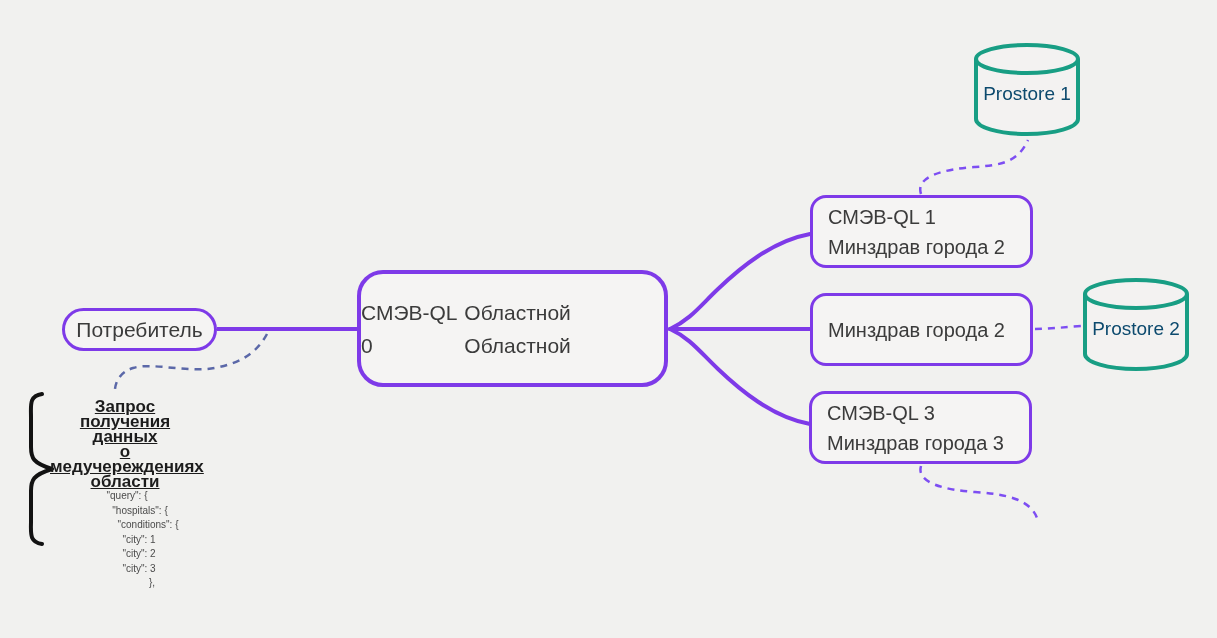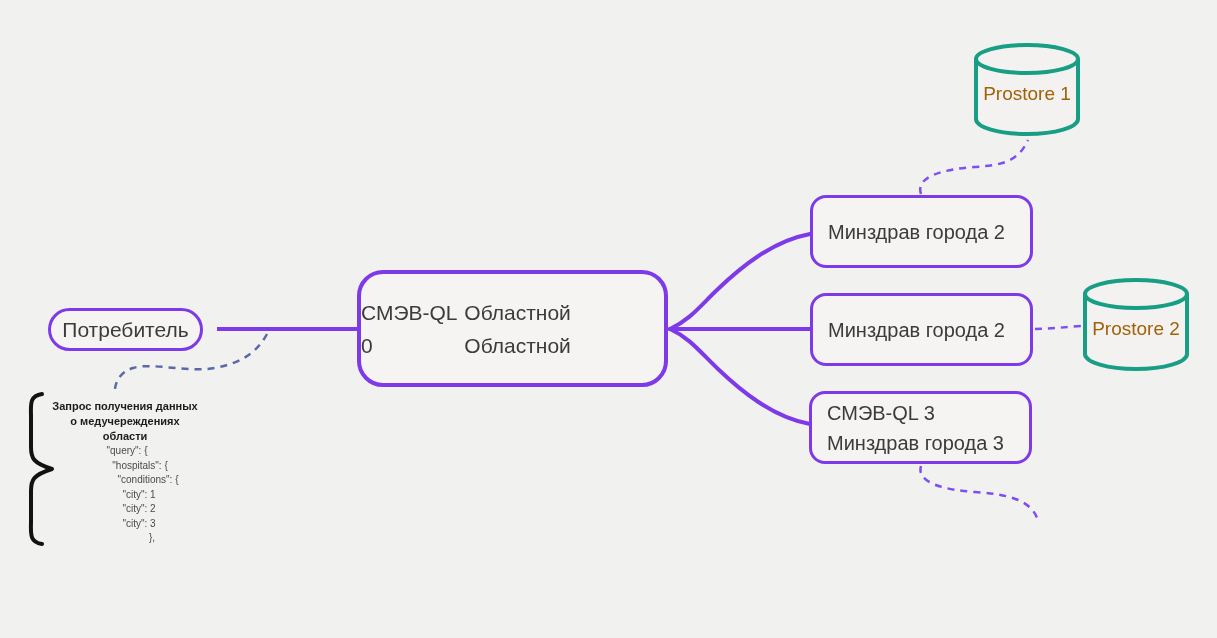--- a/index.html
+++ b/index.html
@@ -11,21 +11,21 @@
   }
   .canvas { position: relative; width: 1217px; height: 638px; }
   svg.layer { position: absolute; left: 0; top: 0; width: 1217px; height: 638px; }
 
   .node {
     position: absolute; box-sizing: border-box;
     background: #f5f4f3; color: #3b3b3b;
     border: 3.5px solid #7e3ae8;
   }
   .pill {
-    left: 48px; top: 308px; width: 155px; height: 43px;
+    left: 62px; top: 308px; width: 155px; height: 43px;
     border-radius: 22px;
     display: flex; align-items: center; justify-content: center;
     font-size: 21px;
   }
   .central {
     left: 357px; top: 270px; width: 311px; height: 117px;
     border-width: 4px; border-radius: 26px;
     display: flex; flex-direction: row; align-items: center; justify-content: center;
     font-size: 21px; line-height: 33px;
   }
@@ -39,28 +39,28 @@
   .city-2 { top: 293px; }
   .city-3 { top: 391px; left: 809px; }
 
   .datastore { position: absolute; width: 108px; height: 96px; }
   .ds-1 { left: 973px; top: 42px; }
   .ds-2 { left: 1082px; top: 277px; }
   .ds-3 { left: 983px; top: 521px; }
   .datastore .label {
     position: absolute; left: 0; top: 54%; width: 100%;
     transform: translateY(-50%);
-    text-align: center; font-size: 19px; color: #a16207;
+    text-align: center; font-size: 19px; color: #0c4a6e;
   }
 
   .annotation {
     position: absolute; left: 50px; top: 399px; width: 150px;
     text-align: center;
   }
-  .ann-title div { font-size: 11px; font-weight: bold; color: #1c1c1c; line-height: 15px; }
+  .ann-title div { font-size: 17px; font-weight: bold; color: #1c1c1c; line-height: 15px; text-decoration: underline; }
   .ann-code div { font-size: 10px; color: #4b4b4b; line-height: 14.5px; }
   .ann-code div:nth-child(1) { transform: translateX(2px); }
   .ann-code div:nth-child(2) { transform: translateX(15px); }
   .ann-code div:nth-child(3) { transform: translateX(23px); }
   .ann-code div:nth-child(4) { transform: translateX(14px); }
   .ann-code div:nth-child(5) { transform: translateX(14px); }
   .ann-code div:nth-child(6) { transform: translateX(14px); }
   .ann-code div:nth-child(7) { transform: translateX(27px); }
 </style>
 </head>
@@ -87,20 +87,21 @@
   <div class="node pill">
     <span>Потребитель</span>
   </div>
 
   <div class="node central">
     <div>СМЭВ-QL 0</div>
     <div>Областной Областной</div>
   </div>
 
   <div class="node city city-1">
+    <div>СМЭВ-QL 1</div>
     <div>Минздрав города 2</div>
   </div>
   <div class="node city city-2">
     <div>Минздрав города 2</div>
   </div>
   <div class="node city city-3">
     <div>СМЭВ-QL 3</div>
     <div>Минздрав города 3</div>
   </div>
 

